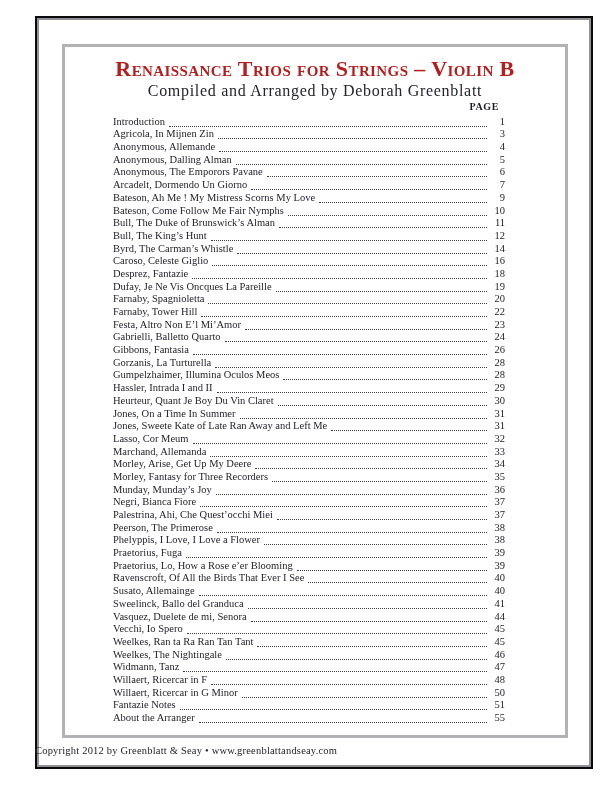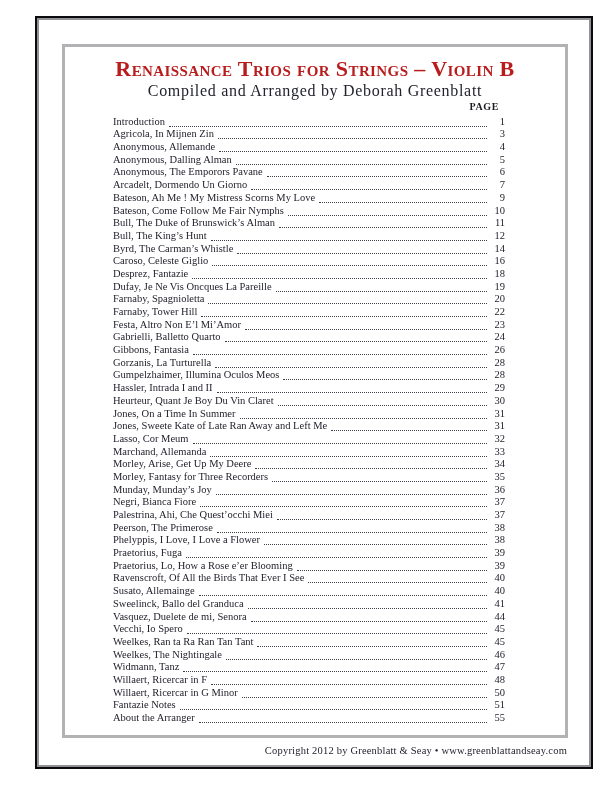--- a/index.html
+++ b/index.html
@@ -96,25 +96,24 @@
     flex: 0 0 auto;
     min-width: 15px;
     text-align: right;
   }
 
   .footer {
     position: absolute;
     left: 35px;
     top: 745px;
     width: 506px;
-    text-align: right;
+    text-align: left;
     font-size: 10.5px;
     color: #23232e;
     letter-spacing: 0.2px;
-    padding-left: 26px;
   }
 </style>
 </head>
 <body>
 
 <div class="page">
 
   <div class="outer-frame">
     <div class="outer-frame-inner"></div>
   </div>

